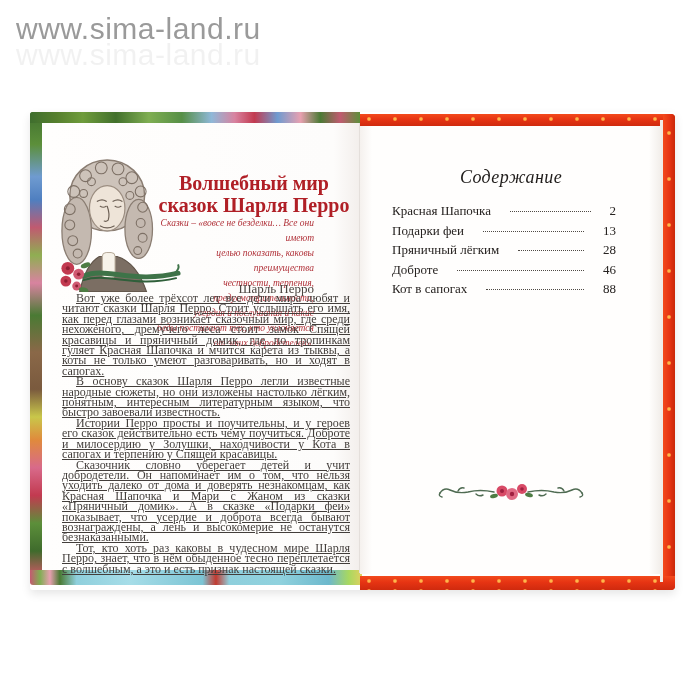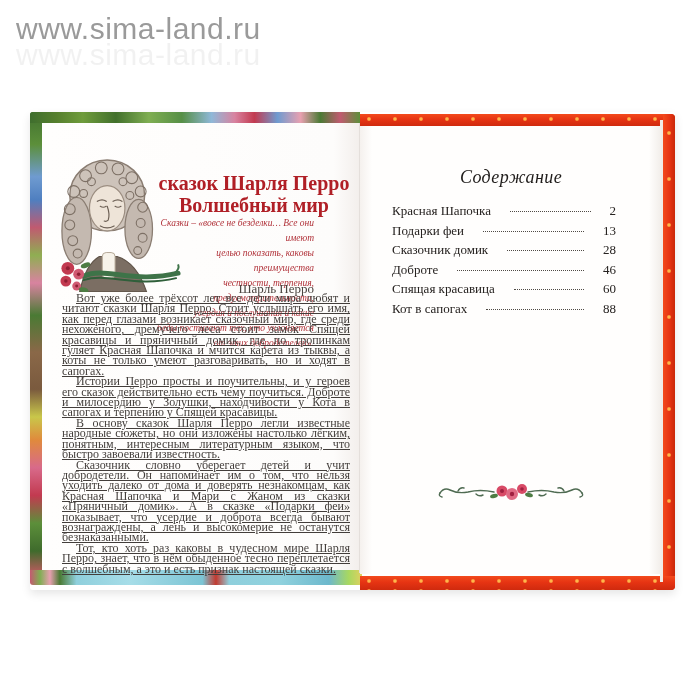--- a/index.html
+++ b/index.html
@@ -207,67 +207,62 @@
       <circle cx="12" cy="116" r="2" fill="#8e1f33"></circle>
         <circle cx="23" cy="122" r="1.8" fill="#8e1f33"></circle>
       <circle cx="10" cy="129" r="1.8" fill="#8e1f33"></circle>
         <circle cx="21" cy="134" r="1.5" fill="#8e1f33"></circle>
       <ellipse cx="30" cy="113" rx="5" ry="2.5" fill="#4e7d44" transform="rotate(-20 30 113)"></ellipse>
       <ellipse cx="28" cy="138" rx="5" ry="2.5" fill="#4e7d44" transform="rotate(15 28 138)"></ellipse>
     </g>
   </svg>
 
   <div class="lp-title">
+    <div>Волшебный мир</div>
     <div>сказок Шарля Перро</div>
-    <div>Волшебный мир</div>
   </div>
 
   <div class="lp-epigraph">Сказки – «вовсе не безделки… Все они имеют
 целью показать, каковы преимущества
 честности, терпения, предусмотрительности,
 усердия и послушания и какие
 беды постигают тех, кто уклоняется
 от этих добродетелей».</div>
   <div class="lp-epigraph-author">Шарль Перро</div>
 
   <div class="lp-body">
     <p>Вот уже более трёхсот лет все дети мира любят и читают сказки Шарля Перро. Стоит услышать его имя, как перед глазами возникает сказочный мир, где среди нехоженого, дремучего леса стоит замок Спящей красавицы и пряничный домик, где по тропинкам гуляет Красная Шапочка и мчится карета из тыквы, а коты не только умеют разговаривать, но и ходят в сапогах.</p>
+    <p>В основу сказок Шарля Перро легли известные народные сюжеты, но они изложены настолько лёгким, понятным, интересным литературным языком, что быстро завоевали известность.</p>
     <p>Истории Перро просты и поучительны, и у героев его сказок действительно есть чему поучиться. Доброте и милосердию у Золушки, находчивости у Кота в сапогах и терпению у Спящей красавицы.</p>
-    <p>В основу сказок Шарля Перро легли известные народные сюжеты, но они изложены настолько лёгким, понятным, интересным литературным языком, что быстро завоевали известность.</p>
     <p>Сказочник словно уберегает детей и учит добродетели. Он напоминает им о том, что нельзя уходить далеко от дома и доверять незнакомцам, как Красная Шапочка и Мари с Жаном из сказки «Пряничный домик». А в сказке «Подарки феи» показывает, что усердие и доброта всегда бывают вознаграждены, а лень и высокомерие не останутся безнаказанными.</p>
     <p>Тот, кто хоть раз каковы в чудесном мире Шарля Перро, знает, что в нём обыденное тесно переплетается с волшебным, а это и есть признак настоящей сказки.</p>
   </div>
 
   <div class="rp-heading">Содержание</div>
 
   <div class="rp-toc">
     <div class="toc-row">
       <span>Красная Шапочка</span>
       <span class="toc-leader"></span>
       <span class="toc-page">2</span>
     </div>
     <div class="toc-row">
       <span>Подарки феи</span>
       <span class="toc-leader"></span>
       <span class="toc-page">13</span>
     </div>
     <div class="toc-row">
-      <span>Сказочник домик</span>
+      <span>Пряничный лёгким</span>
       <span class="toc-leader"></span>
       <span class="toc-page">28</span>
     </div>
     <div class="toc-row">
       <span>Доброте</span>
       <span class="toc-leader"></span>
       <span class="toc-page">46</span>
-    </div>
-    <div class="toc-row">
-      <span>Спящая красавица</span>
-      <span class="toc-leader"></span>
-      <span class="toc-page">60</span>
     </div>
     <div class="toc-row">
       <span>Кот в сапогах</span>
       <span class="toc-leader"></span>
       <span class="toc-page">88</span>
     </div>
   </div>
 
   <svg class="flourish" viewBox="0 0 150 30">
     <g fill="none" stroke="#4f6b52" stroke-width="1.4" stroke-linecap="round">

